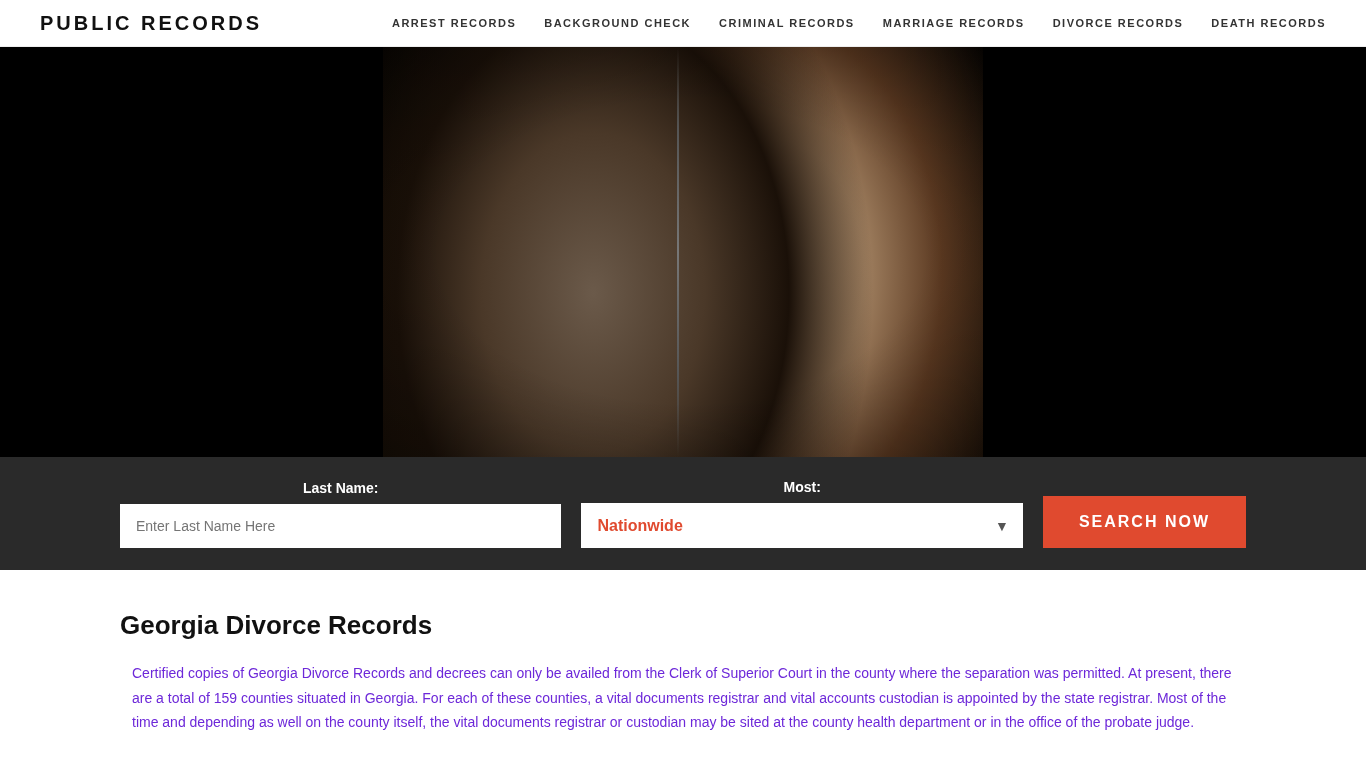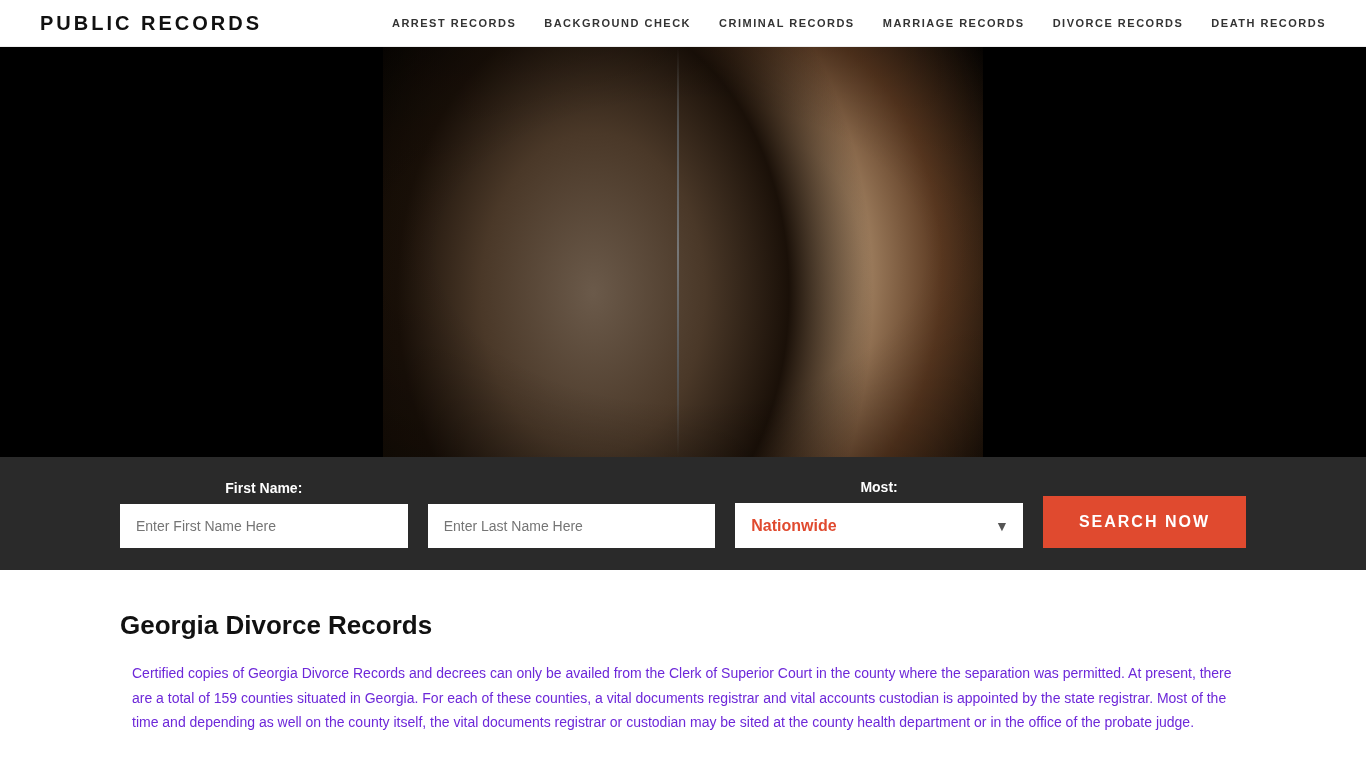--- a/index.html
+++ b/index.html
@@ -229,25 +229,22 @@
 </header>
 
 <div class="hero">
   <div class="hero-image-container">
     <div class="hero-couple"></div>
   </div>
   <div class="hero-vignette"></div>
 </div>
 
 <section class="search-section">
-  <div class="form-group firstname">
-    <label>First Name:</label>
-    <input type="text" placeholder="Enter First Name Here" style="">
-  </div>
   <div class="form-group lastname">
+    <label>Last Name:</label>
     <input type="text" placeholder="Enter Last Name Here" style="">
   </div>
   <div class="form-group state">
     <label>Most:</label>
     <div class="state-select-wrapper">
       <select id="state-select"><option value="Nationwide">Nationwide</option><option value="Alabama">Alabama</option><option value="Alaska">Alaska</option><option value="Arizona">Arizona</option><option value="Arkansas">Arkansas</option><option value="California">California</option><option value="Colorado">Colorado</option><option value="Connecticut">Connecticut</option><option value="Delaware">Delaware</option><option value="Florida">Florida</option><option value="Georgia">Georgia</option><option value="Hawaii">Hawaii</option><option value="Idaho">Idaho</option><option value="Illinois">Illinois</option><option value="Indiana">Indiana</option><option value="Iowa">Iowa</option><option value="Kansas">Kansas</option><option value="Kentucky">Kentucky</option><option value="Louisiana">Louisiana</option><option value="Maine">Maine</option><option value="Maryland">Maryland</option><option value="Massachusetts">Massachusetts</option><option value="Michigan">Michigan</option><option value="Minnesota">Minnesota</option><option value="Mississippi">Mississippi</option><option value="Missouri">Missouri</option><option value="Montana">Montana</option><option value="Nebraska">Nebraska</option><option value="Nevada">Nevada</option><option value="New Hampshire">New Hampshire</option><option value="New Jersey">New Jersey</option><option value="New Mexico">New Mexico</option><option value="New York">New York</option><option value="North Carolina">North Carolina</option><option value="North Dakota">North Dakota</option><option value="Ohio">Ohio</option><option value="Oklahoma">Oklahoma</option><option value="Oregon">Oregon</option><option value="Pennsylvania">Pennsylvania</option><option value="Rhode Island">Rhode Island</option><option value="South Carolina">South Carolina</option><option value="South Dakota">South Dakota</option><option value="Tennessee">Tennessee</option><option value="Texas">Texas</option><option value="Utah">Utah</option><option value="Vermont">Vermont</option><option value="Virginia">Virginia</option><option value="Washington">Washington</option><option value="West Virginia">West Virginia</option><option value="Wisconsin">Wisconsin</option><option value="Wyoming">Wyoming</option></select>
       <span class="chevron-icon">▼</span>
     </div>
   </div>
   <div class="search-button-wrapper">

